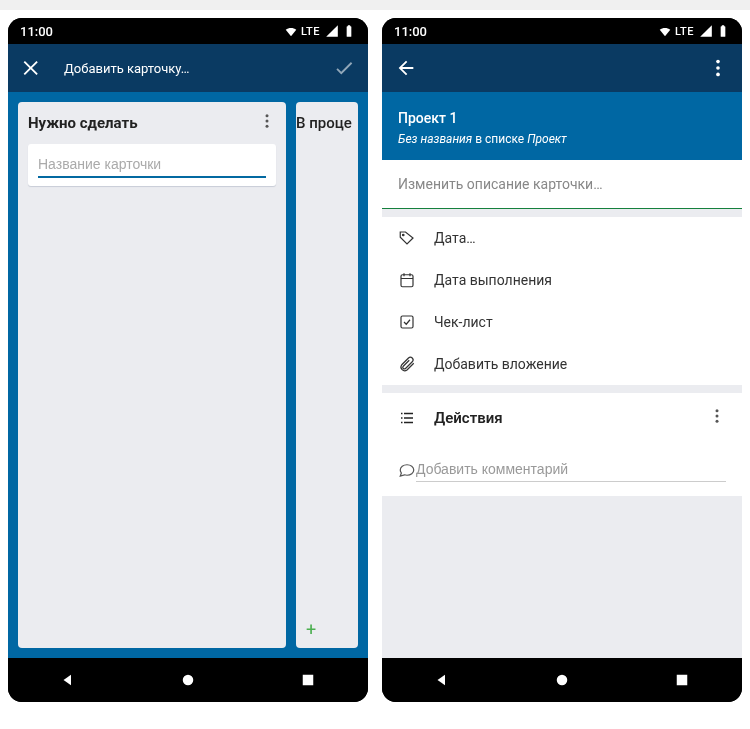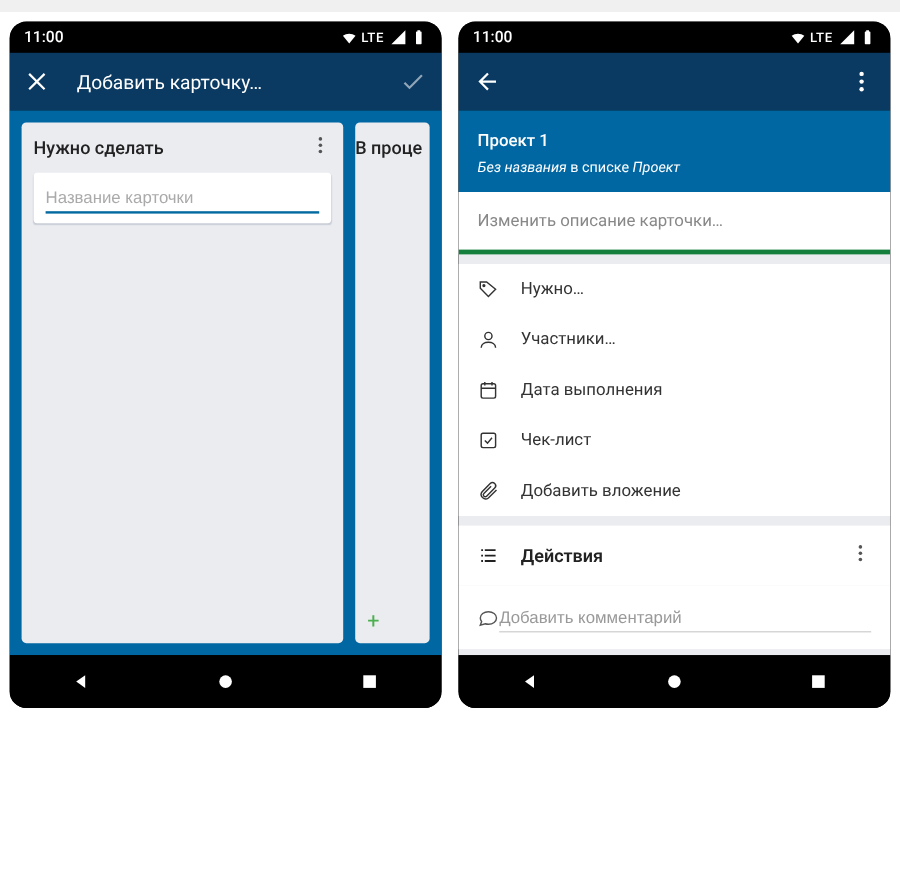--- a/index.html
+++ b/index.html
@@ -16,21 +16,21 @@
     width: 750px;
     height: 729px;
     background: #fff;
     position: relative;
     display: flex;
     gap: 14px;
     padding: 8px;
   }
   .phone {
     width: 360px;
-    height: 572px;
+    height: 684px;
     background: #000;
     border-radius: 14px;
     overflow: hidden;
     position: relative;
     display: flex;
     flex-direction: column;
   }
   
   .statusbar {
     height: 26px;
@@ -49,21 +49,21 @@
   
   .appbar {
     height: 48px;
     background: #0a3a62;
     color: #fff;
     display: flex;
     align-items: center;
     padding: 0 10px;
     gap: 18px;
   }
-  .appbar .title { font-size: 16px; font-weight: 400; flex: 1; white-space: nowrap; overflow: hidden; text-overflow: ellipsis; }
+  .appbar .title { font-size: 13px; font-weight: 400; flex: 1; white-space: nowrap; overflow: hidden; text-overflow: ellipsis; }
   .icon-btn { width: 28px; height: 28px; display: flex; align-items: center; justify-content: center; cursor: pointer; }
   .icon-btn svg { width: 22px; height: 22px; fill: #fff; }
   .appbar .confirm svg { fill: rgba(255,255,255,0.55); }
   
   .board {
     flex: 1;
     background: #0067a3;
     padding: 10px 0 10px 10px;
     display: flex;
     gap: 10px;
@@ -77,21 +77,21 @@
     padding: 10px 10px 12px 10px;
   }
   .list-header {
     display: flex;
     align-items: center;
     font-size: 15px;
     font-weight: 500;
     color: #222;
     margin-bottom: 10px;
   }
-  .list-header .list-title { flex: 1; }
+  .list-header .list-title { flex: 1; font-weight: bold; }
   .list-header svg { width: 18px; height: 18px; fill: #555; }
   .card-input-wrap {
     background: #fff;
     border-radius: 3px;
     padding: 10px 10px 8px 10px;
     box-shadow: 0 1px 1px rgba(9,30,66,.15);
   }
   .card-input {
     width: 100%;
     border: none;
@@ -122,21 +122,21 @@
   .card-body {
     flex: 1;
     background: #ebecf0;
     overflow-y: auto;
   }
   .desc-row {
     background: #fff;
     padding: 16px;
     font-size: 14px;
     color: #888;
-    border-bottom: 4px solid #15803d;
+    border-bottom: 1px solid #15803d;
     cursor: text;
   }
   .opt-group {
     background: #fff;
     margin-top: 8px;
   }
   .opt-row {
     display: flex;
     align-items: center;
     gap: 18px;
@@ -310,28 +310,21 @@
 
     <div class="card-body">
       <div class="desc-row">Изменить описание карточки…</div>
 
       <div class="opt-group">
         <div class="opt-row">
           <svg viewBox="0 0 24 24">
               <path d="M20 12l-8 8-9-9V4h7l10 8z"></path>
               <circle cx="7" cy="8" r="1" fill="#333"></circle>
             </svg>
-          <span>Нужно…</span>
-        </div>
-        <div class="opt-row">
-          <svg viewBox="0 0 24 24">
-              <circle cx="12" cy="8" r="4"></circle>
-              <path d="M4 21c0-4 4-6 8-6s8 2 8 6"></path>
-            </svg>
-          <span>Участники…</span>
+          <span>Дата…</span>
         </div>
         <div class="opt-row">
           <svg viewBox="0 0 24 24">
               <rect x="4" y="5" width="16" height="16" rx="2"></rect>
               <path d="M4 10h16M8 3v4M16 3v4"></path>
             </svg>
           <span>Дата выполнения</span>
         </div>
         <div class="opt-row">
           <svg viewBox="0 0 24 24">

